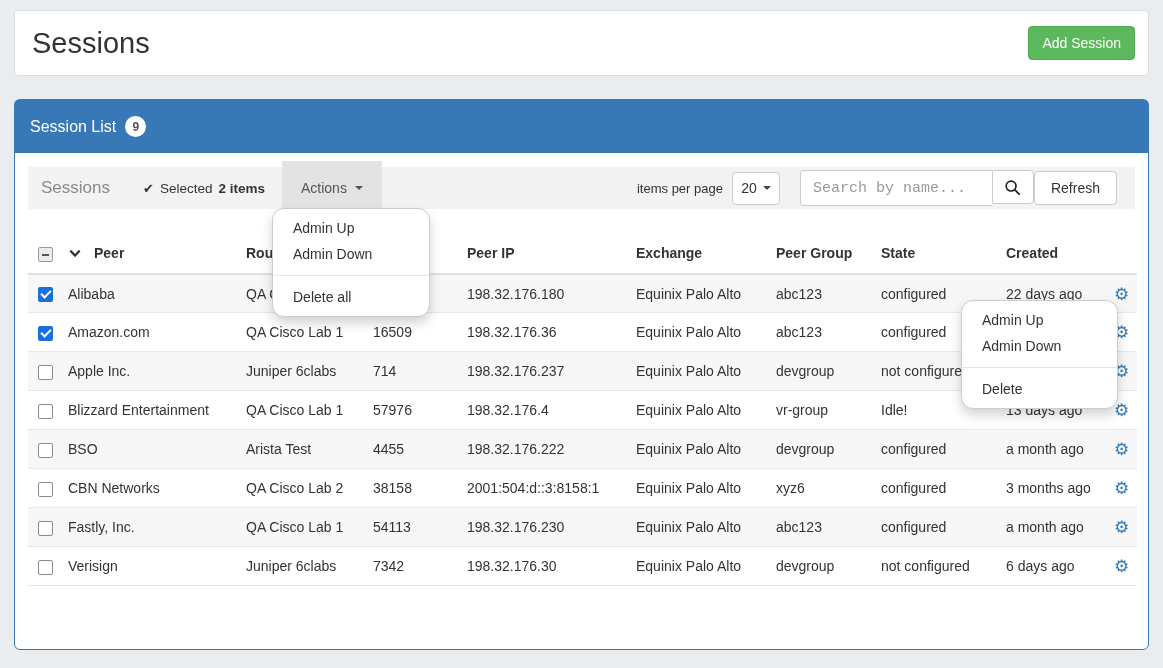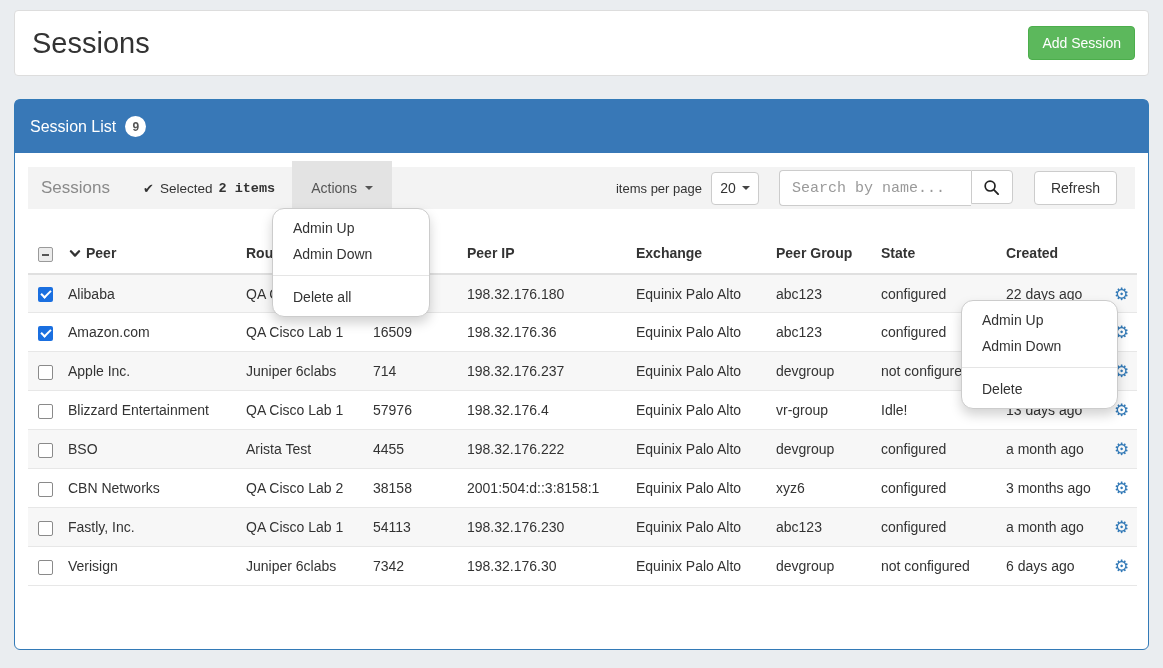--- a/index.html
+++ b/index.html
@@ -26,49 +26,49 @@
     align-items:center;padding:0 15px;color:#fff;font-size:16px;}
   .count-badge{margin-left:9px;width:21px;height:21px;border-radius:50%;background:#fff;color:#555;
     font-size:12px;font-weight:bold;display:flex;align-items:center;justify-content:center;}
   .panel-body{padding:14px 13px;}
 
   
   .toolbar{height:42px;background:#f3f3f3;display:flex;align-items:center;padding-right:18px;}
   .toolbar-title{font-size:17px;color:#8a8a8a;padding-left:13px;margin-right:33px;}
   .selected-wrap{display:flex;align-items:center;gap:6px;font-size:13.5px;color:#333;margin-right:17px;}
   .check-icon{font-size:13px;color:#333;}
-  .selected-count{font-weight:bold;font-family:Liberation Mono, monospace;}
+  .selected-count{font-weight:bold;}
   .actions-btn{height:54px;background:#e3e3e3;display:flex;align-items:center;gap:8px;padding:0 19px;
     font-size:14px;color:#555;cursor:pointer;}
   .caret{width:0;height:0;border-left:4px solid transparent;border-right:4px solid transparent;
     border-top:4px solid #555;display:inline-block;}
   .toolbar-spacer{flex:1;}
   .ipp-label{font-size:13px;color:#333;margin-right:9px;}
   .page-size{width:48px;height:33px;background:#fff;border:1px solid #ccc;border-radius:4px;
     display:flex;align-items:center;justify-content:center;gap:6px;font-size:14px;color:#333;cursor:pointer;}
   .page-size .caret{border-top-color:#444;}
   .search-group{display:flex;margin-left:20px;}
   .search-input{width:192px;height:36px;border:1px solid #ccc;border-right:none;border-radius:4px 0 0 4px;
     padding:0 12px;font-size:15px;font-family:Liberation Mono, monospace;color:#333;outline:none;}
   .search-input::placeholder{color:#9a9a9a;}
   .search-btn{width:42px;height:34px;background:#fff;border:1px solid #ccc;border-radius:0 4px 4px 0;
     display:flex;align-items:center;justify-content:center;cursor:pointer;}
-  .btn-refresh{margin-left:21px;height:34px;background:#fff;border:1px solid #ccc;border-radius:4px;
+  .btn-refresh{height:34px;background:#fff;border:1px solid #ccc;border-radius:4px;
     padding:0 16px;font-size:14px;color:#333;cursor:pointer;font-family:inherit;}
 
   
   table{width:1109px;border-collapse:collapse;table-layout:fixed;margin-top:29px;}
   th{font-size:14px;font-weight:bold;color:#333;text-align:left;padding:7px 0 11px 0;
     border-bottom:2px solid #e0e0e0;white-space:nowrap;}
   th.asn-th{padding-left:28px;}
   td{font-size:14px;color:#333;padding:0;height:39px;white-space:nowrap;overflow:hidden;}
   tbody tr{border-bottom:1px solid #e7e7e7;}
   tbody tr.striped{background:var(--stripe);}
   .cb-cell{padding-left:10px;}
-  .peer-head{display:flex;align-items:center;gap:4px;}
+  .peer-head{display:flex;align-items:center;gap:12px;}
   .gear-cell{text-align:center;}
   .gear{font-family:"DejaVu Sans","Liberation Sans",sans-serif;color:var(--gear);font-size:17px;cursor:pointer;}
 
   
   .cb{width:15px;height:15px;border-radius:2px;display:inline-block;position:relative;vertical-align:middle;cursor:pointer;}
   .cb.unchecked{background:#fff;border:1px solid #8a8a8a;}
   .cb.checked{background:var(--checkbox);}
   .cb.checked::after{content:"";position:absolute;left:3px;top:3.5px;width:8px;height:4px;
     border-left:2px solid #fff;border-bottom:2px solid #fff;transform:rotate(-45deg);}
   .cb.indeterminate{background:#ececec;border:1px solid #9a9a9a;}

